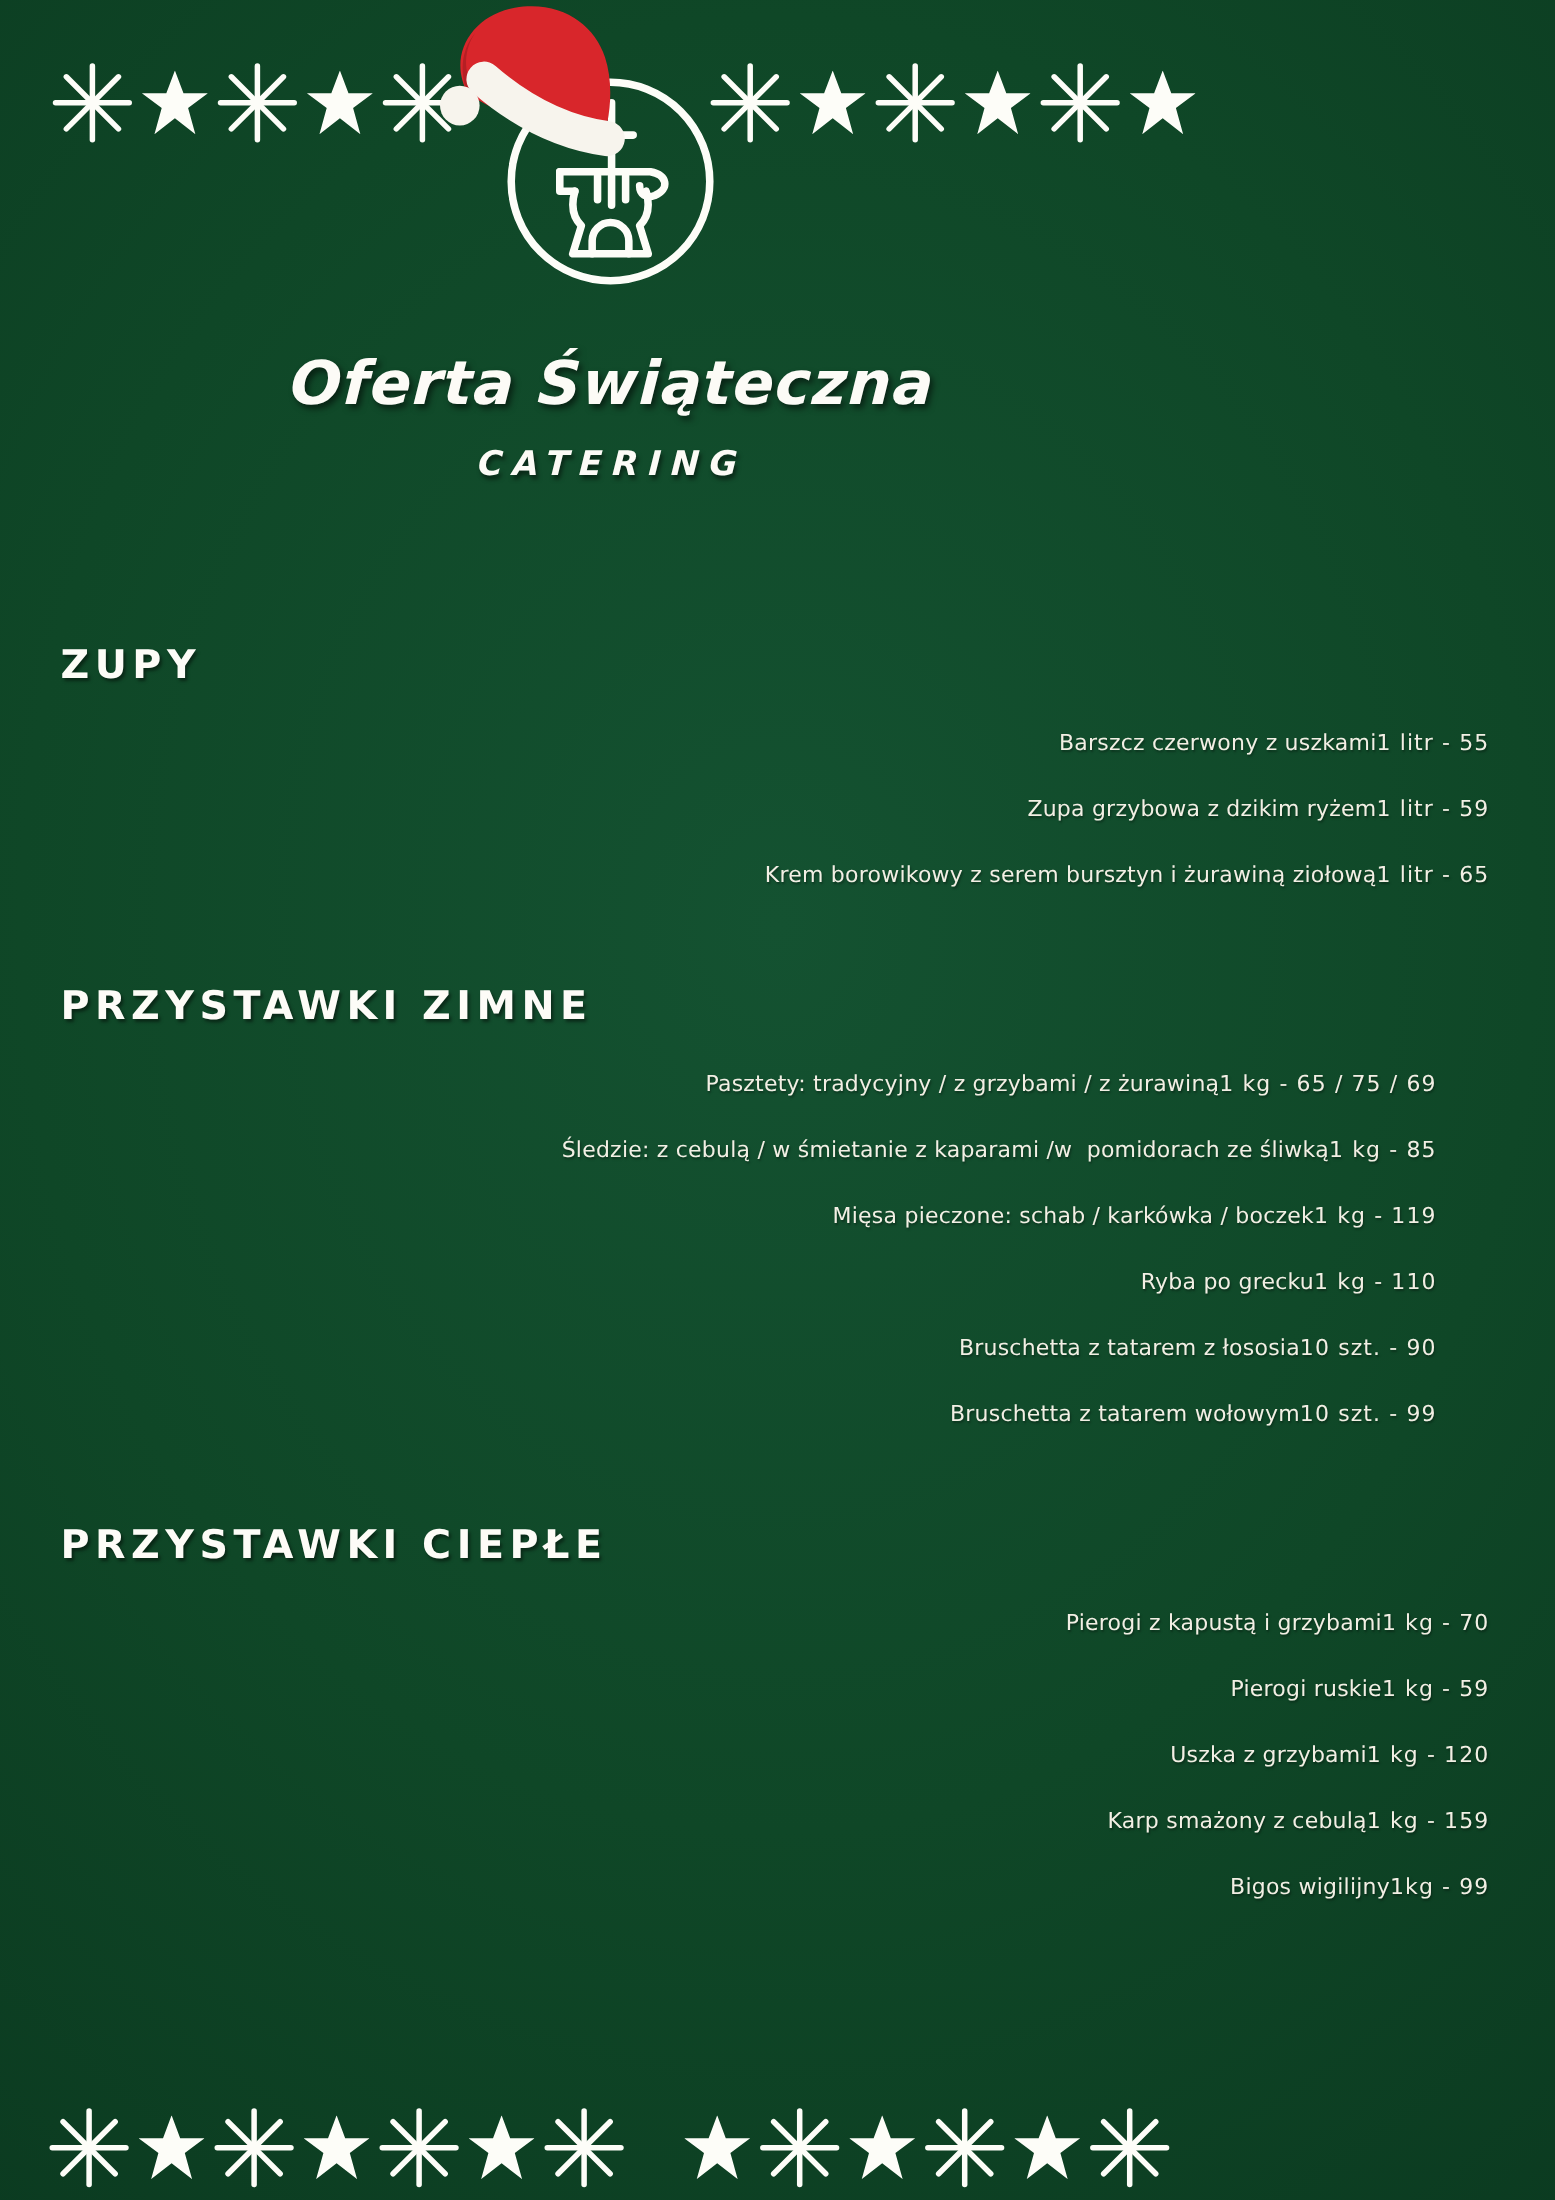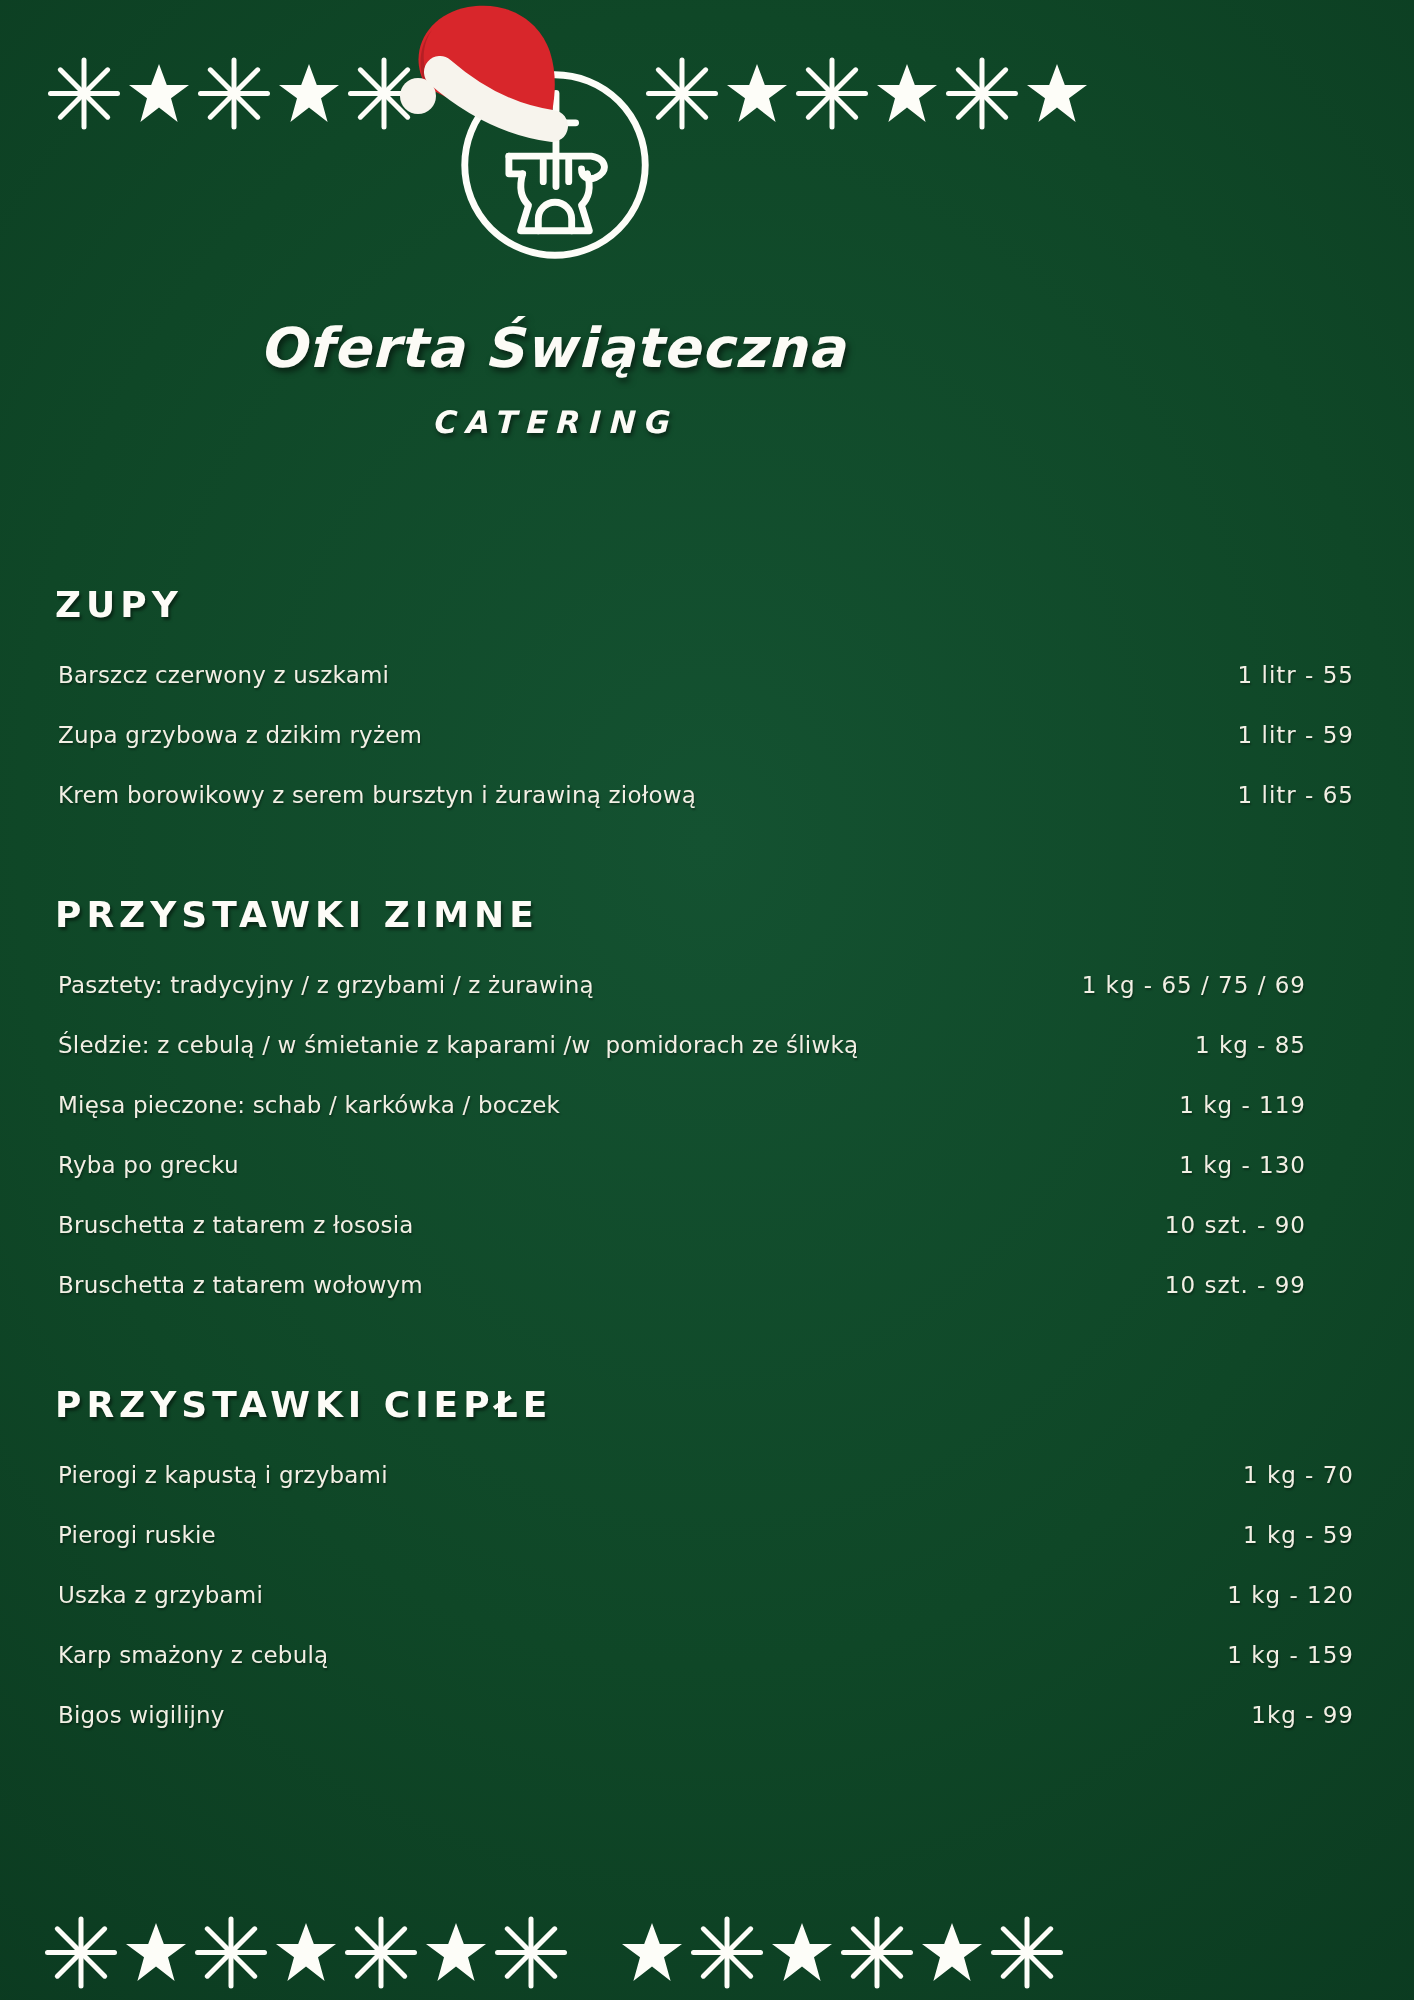--- a/index.html
+++ b/index.html
@@ -45,21 +45,21 @@
   }
 
   
   #menu{position:absolute;left:55px;right:60px;top:585px}
   .msec{margin-top:70px}
   .msec:first-child{margin-top:0}
   .sec-title{
     font-size:36px;font-weight:bold;letter-spacing:5px;line-height:40px;margin-bottom:20px;
     color:#fdfcf7;text-shadow:2px 3px 3px rgba(0,0,0,.45);
   }
-  .row{height:60px;display:flex;justify-content:space-between;align-items:center;font-size:23px}
+  .row{height:60px;display:flex;justify-content:flex-end;align-items:center;font-size:20px}
   .iname{white-space:pre-wrap;letter-spacing:.2px;padding-left:3px;text-shadow:1px 2px 2px rgba(0,0,0,.35)}
   .iprice{white-space:nowrap;letter-spacing:1px;text-shadow:1px 2px 2px rgba(0,0,0,.35)}
   .msec:nth-child(2) .iprice{padding-right:48px}
 </style>
 </head>
 <body>
 
 <div id="stars-tl" class="star-group">
     <span class="glyph snow">
       <i class="bar r0"></i>
@@ -210,21 +210,21 @@
       <div class="row">
         <span class="iname">Śledzie: z cebulą / w śmietanie z kaparami /w  pomidorach ze śliwką</span>
         <span class="iprice">1 kg - 85</span>
       </div>
       <div class="row">
         <span class="iname">Mięsa pieczone: schab / karkówka / boczek</span>
         <span class="iprice">1 kg - 119</span>
       </div>
       <div class="row">
         <span class="iname">Ryba po grecku</span>
-        <span class="iprice">1 kg - 130</span>
+        <span class="iprice">1 kg - 110</span>
       </div>
       <div class="row">
         <span class="iname">Bruschetta z tatarem z łososia</span>
         <span class="iprice">10 szt. - 90</span>
       </div>
       <div class="row">
         <span class="iname">Bruschetta z tatarem wołowym</span>
         <span class="iprice">10 szt. - 99</span>
       </div>
     </section>

